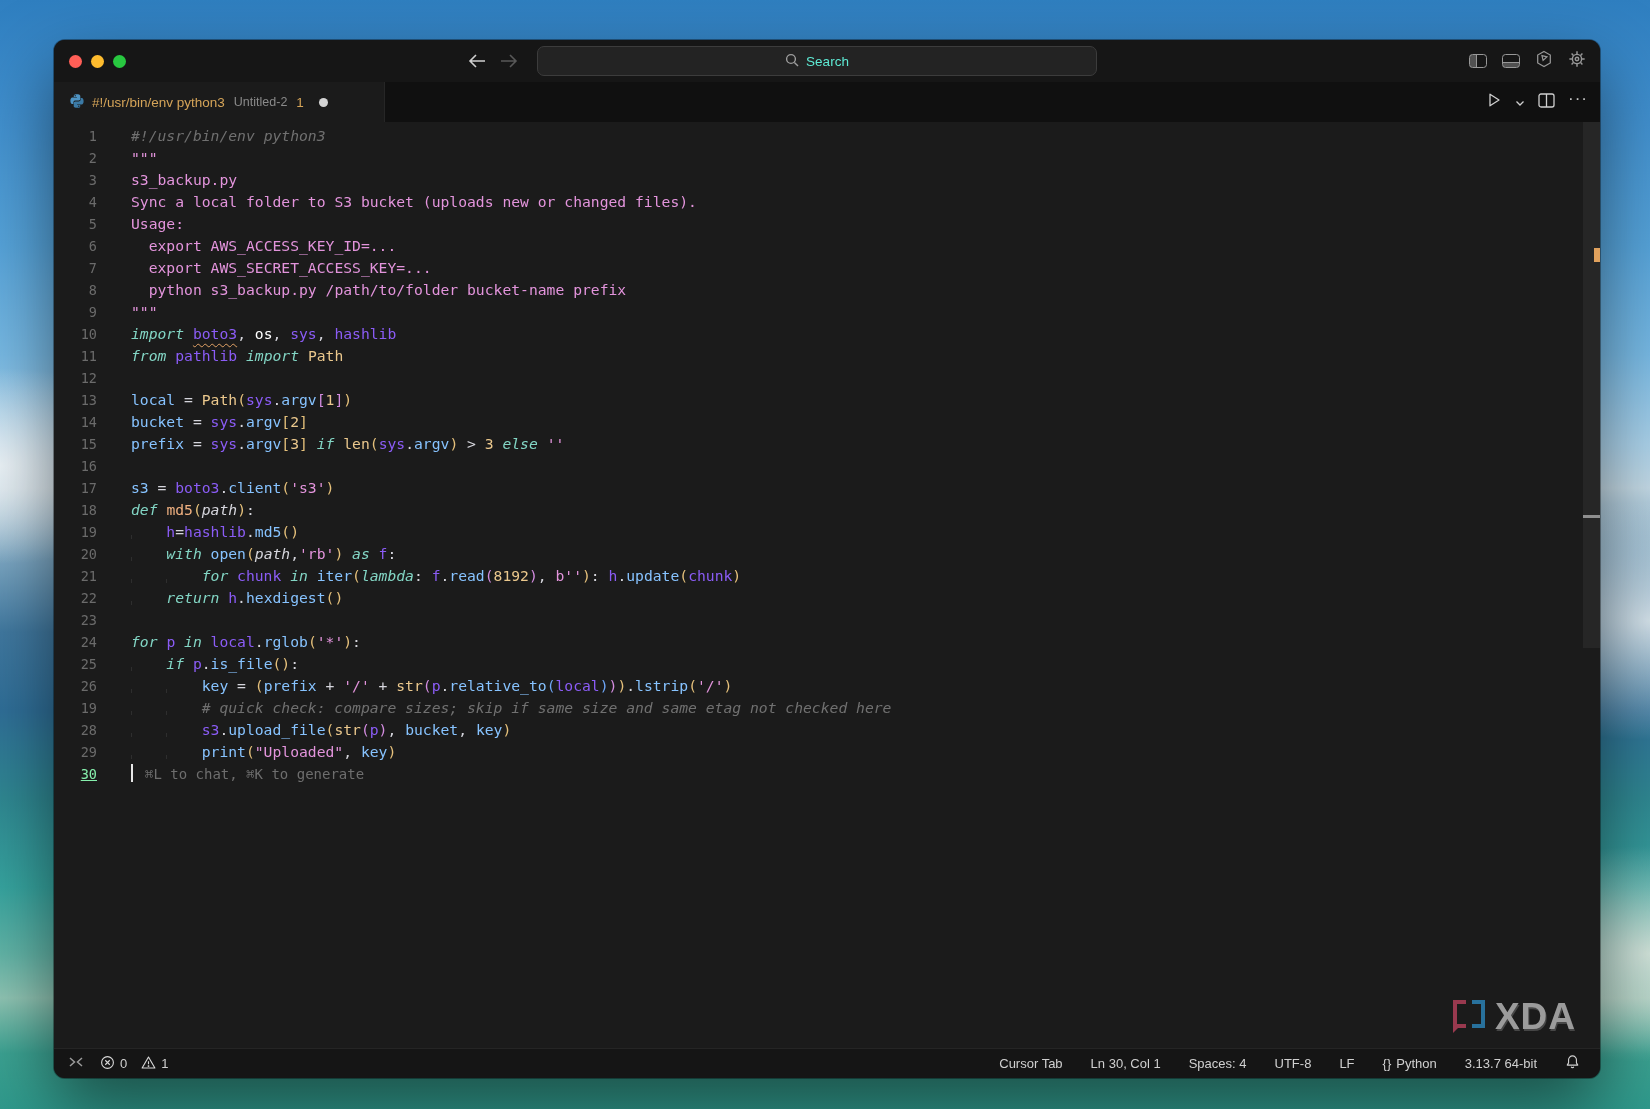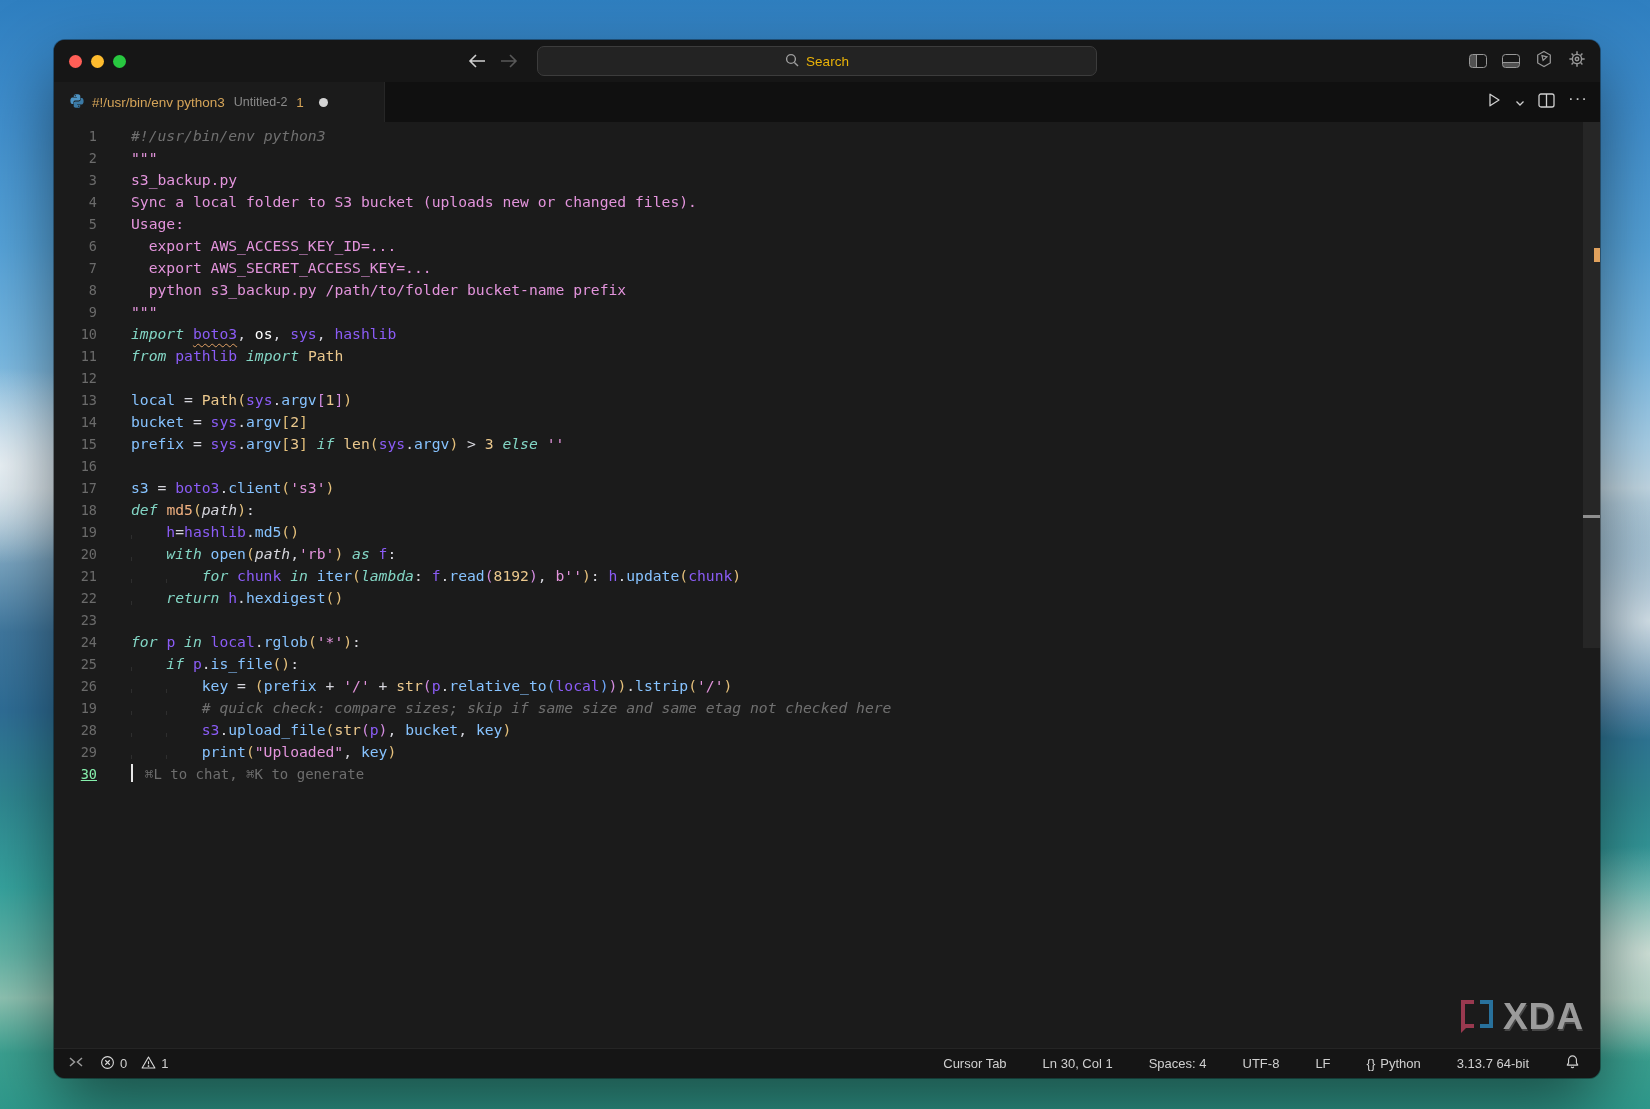--- a/index.html
+++ b/index.html
@@ -30,21 +30,21 @@
   .titlebar { position:relative; height:42px; background:#161616; flex:none; }
   .lights { position:absolute; left:15px; top:0; height:42px; display:flex; align-items:center; gap:9px; }
   .light { width:13px; height:13px; border-radius:50%; }
   .light.red { background:#ff5f57; } .light.yellow { background:#febc2e; } .light.green { background:#28c840; }
   .nav { position:absolute; left:414px; top:0; height:42px; display:flex; align-items:center; gap:14px; }
   .nav svg { display:block; }
   .searchbox {
     position:absolute; left:483px; top:6px; width:560px; height:30px;
     background:#232323; border:1px solid #3c3c3c; border-radius:7px;
     display:flex; align-items:center; justify-content:center; gap:7px;
-    color:#eab308; font-size:13.5px;
+    color:#5eead4; font-size:13.5px;
   }
   .tb-icons { position:absolute; right:14px; top:0; height:42px; display:flex; align-items:center; gap:15px; }
   .ic-panel { width:18px; height:14px; border:1.4px solid #989898; border-radius:3.5px; position:relative; }
   .ic-panel.left::before { content:''; position:absolute; left:0; top:0; bottom:0; width:5.5px; background:rgba(152,152,152,.45); border-right:1.4px solid #989898; }
   .ic-panel.bottom::before { content:''; position:absolute; left:0; right:0; bottom:0; height:4.5px; background:rgba(152,152,152,.45); border-top:1.4px solid #989898; }
 
   
   .tabbar { height:40px; background:#101010; display:flex; align-items:stretch; flex:none; position:relative; }
   .tab {
     width:331px; background:#1b1b1b; display:flex; align-items:center; gap:7px;
@@ -85,36 +85,36 @@
   .tok.sq { text-decoration:underline wavy #e0a165; text-decoration-thickness:1px; text-underline-offset:4px; }
   .caret { display:inline-block; width:2px; height:18px; background:#e6e6e6; vertical-align:-3px; }
   .ph { color:#6e6e6e; margin-left:12px; font-size:14px; }
 
   
   .sb-thumb { position:absolute; right:0; top:0; width:17px; height:526px; background:rgba(255,255,255,.05); }
   .ov-warn { position:absolute; right:0; top:126px; width:6px; height:14px; background:#dfa15d; }
   .ov-cursor { position:absolute; right:0; top:393px; width:17px; height:3px; background:#8f8f8f; }
 
   
-  .watermark { position:absolute; right:16px; bottom:10px; display:flex; align-items:center; gap:8px; opacity:.92; }
+  .watermark { position:absolute; right:24px; bottom:10px; display:flex; align-items:center; gap:8px; opacity:.92; }
   .wm-brackets { position:relative; width:34px; height:34px; }
   .wm-lb { position:absolute; left:0; top:0; width:13px; height:28px; border:4px solid #a43c54; border-right:none; }
   .wm-lb::after { content:''; position:absolute; left:-4px; bottom:-9px; border-left:9px solid #a43c54; border-bottom:9px solid transparent; }
   .wm-rb { position:absolute; right:2px; top:0; width:13px; height:28px; border:4px solid #2a79a8; border-left:none; }
   .wm-text { font-size:37px; font-weight:800; color:#a6a6a6; letter-spacing:1px; text-shadow:1px 2px 0 #4a4a4a; font-family:"Liberation Sans", sans-serif; }
 
   
   .statusbar {
     height:30px; background:#151515; border-top:1px solid #252525; flex:none;
     display:flex; align-items:center; justify-content:space-between;
     color:#d0d0d0; font-size:13px; padding:0 20px 0 14px;
   }
   .sb-left { display:flex; align-items:center; gap:16px; }
   .sb-problems { display:flex; align-items:center; gap:5px; }
-  .sb-right { display:flex; align-items:center; gap:36px; }
+  .sb-right { display:flex; align-items:center; gap:28px; }
   .sb-item { display:flex; align-items:center; gap:5px; white-space:nowrap; }
 </style>
 </head>
 <body>
 
 <div class="desktop">
   <div class="window">
 
     <div class="titlebar">
       <div class="lights">

